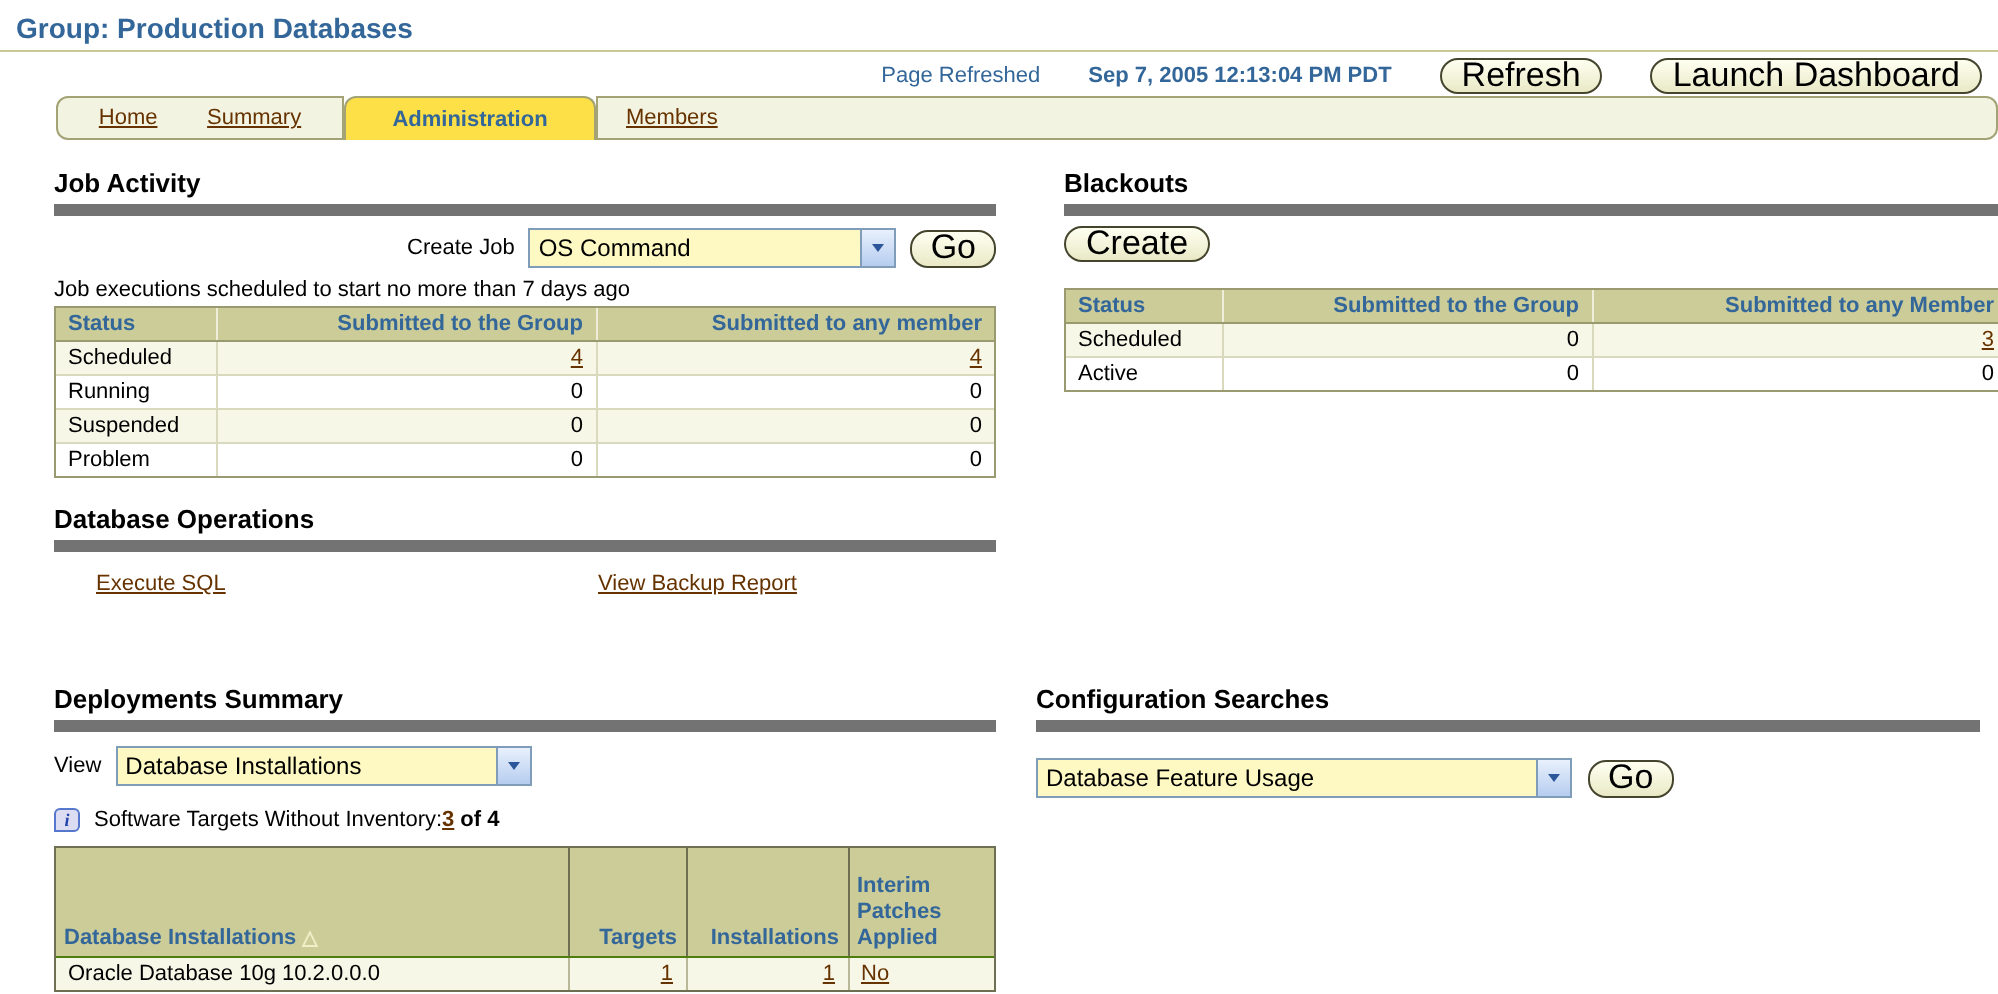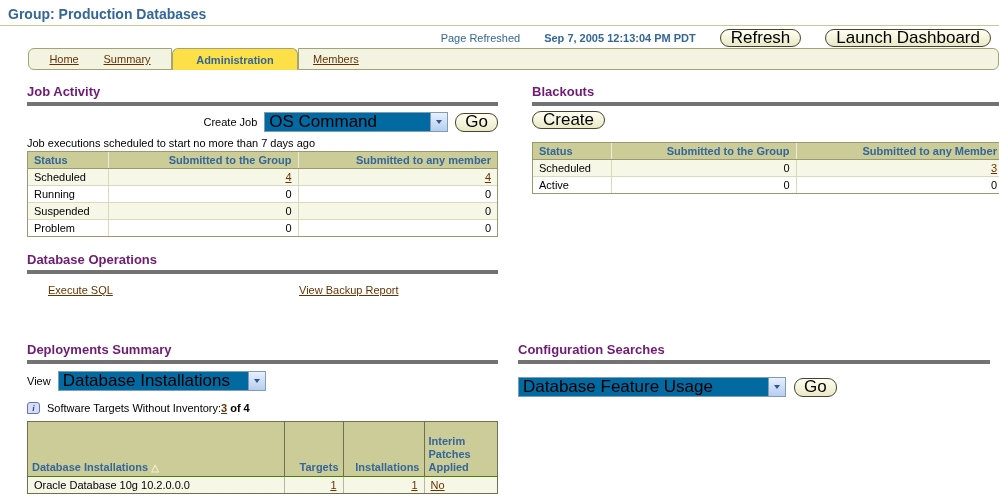--- a/index.html
+++ b/index.html
@@ -21,30 +21,30 @@
   .tabseg{background:#F3F3E1;border:1px solid #A3A375;box-sizing:border-box;
     display:flex;align-items:center;}
   #tabseg-left{width:144px;border-radius:6px 0 0 6px;justify-content:space-around;padding:0 8px;}
   #tab-active{width:126px;background:#fde047;border:1px solid #A3A375;border-bottom:none;
     border-radius:6px 6px 0 0;box-sizing:border-box;display:flex;align-items:center;justify-content:center;
     color:#336699;font-weight:bold;}
   #tabseg-right{flex:1;border-radius:0 6px 6px 0;padding-left:14px;gap:20px;}
   a.lnk,.lnk{color:#663300;text-decoration:underline;cursor:pointer;}
   
   .section{position:absolute;box-sizing:border-box;}
-  .sec-h{font-size:13px;font-weight:bold;color:#701a75;border-bottom:4px solid #737373;
+  .sec-h{font-size:13px;font-weight:bold;color:#000000;border-bottom:6px solid #737373;
     padding-bottom:3px;margin:0 0 2px 0;}
   #sec-job{left:27px;top:84px;width:471px;}
   #sec-blackouts{left:532px;top:84px;width:472px;}
   #sec-dbops{left:27px;top:252px;width:471px;}
   #sec-deploy{left:27px;top:342px;width:471px;}
   #sec-config{left:518px;top:342px;width:472px;}
   
-  .sel{height:20px;border:1px solid #7F9DB9;background:#0369a1;display:flex;align-items:center;
-    box-sizing:border-box;font-size:17px;cursor:pointer;}
+  .sel{height:20px;border:1px solid #7F9DB9;background:#fef9c3;display:flex;align-items:center;
+    box-sizing:border-box;font-size:12px;cursor:pointer;}
   .sel .sval{padding-left:4px;white-space:nowrap;overflow:hidden;}
   .sel .abox{margin-left:auto;width:17px;height:18px;box-sizing:border-box;
     background:linear-gradient(#E8F0FC,#B6CDF0);border-left:1px solid #7F9DB9;
     display:flex;align-items:center;justify-content:center;}
   .tri{width:0;height:0;border-left:3px solid transparent;border-right:3px solid transparent;
     border-top:4px solid #2B579A;}
   .btn-go{height:17px;padding:0 9px;}
   
   .rowflex{display:flex;align-items:center;}
   

